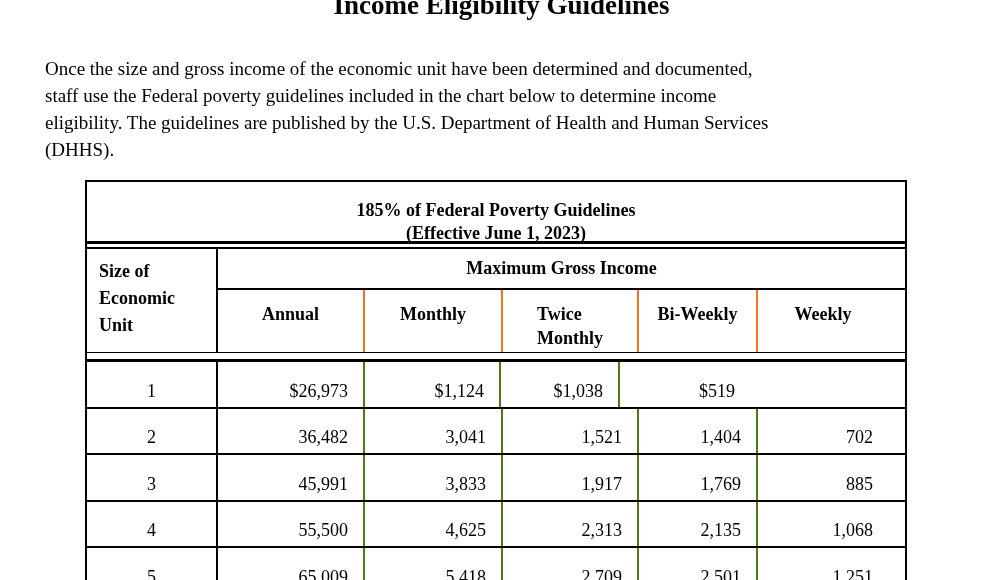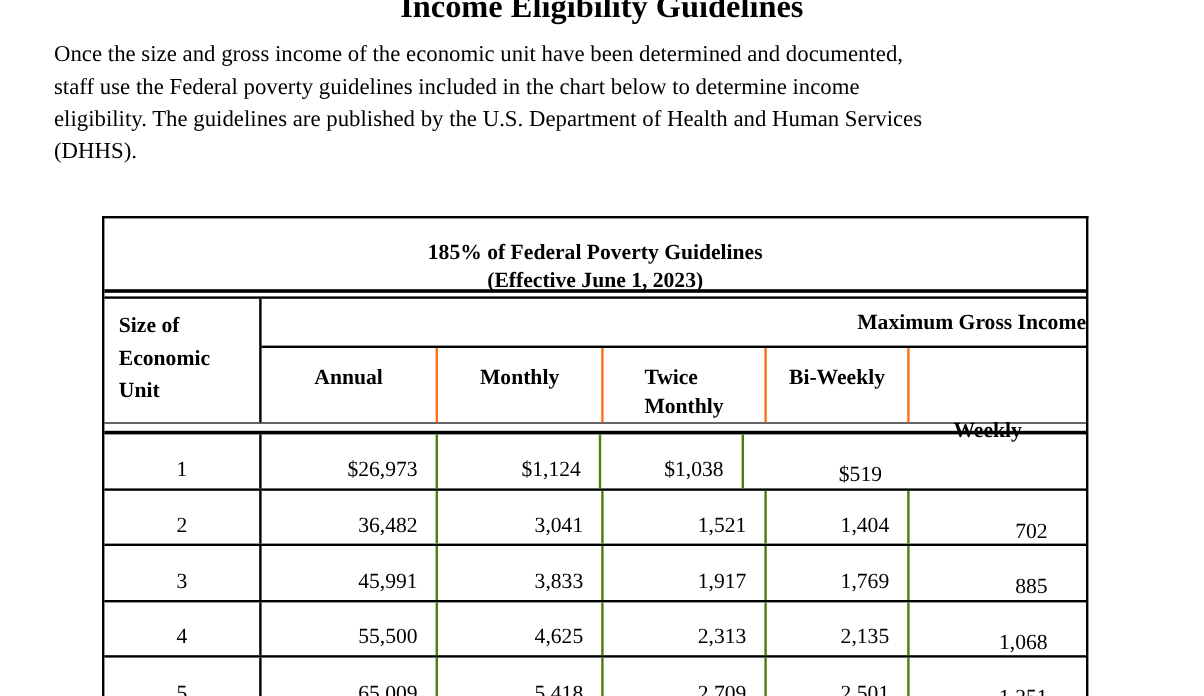--- a/index.html
+++ b/index.html
@@ -25,21 +25,21 @@
     text-align: center;
     font-size: 27px;
     line-height: 20px;
     font-weight: bold;
     white-space: nowrap;
   }
 
   
   .intro {
     position: absolute;
-    top: 32px;
+    top: 55px;
     left: 45px;
     font-size: 19px;
     line-height: 27px;
     white-space: nowrap;
   }
 
   
   .fp-table {
     position: absolute;
     top: 180px;
@@ -73,39 +73,39 @@
     width: 131px;
     border-right: 2.5px solid #000;
     font-weight: bold;
     padding: 9px 6px 0 12px;
     line-height: 27px;
   }
   .hdr-right { flex: 1; }
   .mgi {
     height: 41px;
     border-bottom: 2px solid #000;
-    text-align: right;
+    text-align: center;
     font-weight: bold;
     padding-top: 9px;
   }
   .subhdrs { display: flex; height: 62px; }
   .subcell {
     border-right: 2px solid #f97316;
     text-align: center;
     font-weight: bold;
     padding-top: 12px;
     line-height: 24px;
   }
   .subcell:last-child { border-right: none; }
   .subcell .lines { display: inline-block; text-align: left; }
   .w-annual  { width: 147px; }
   .w-monthly { width: 138px; }
   .w-twice   { width: 136px; }
   .w-biweek  { width: 119px; }
-  .w-weekly  { width: 130px; margin-top: 44px; }
+  .w-weekly  { width: 130px; }
 
   .data { border-top: 3px solid #000; }
   .drow {
     display: flex;
     height: 46.5px;
     border-bottom: 2px solid #000;
   }
   .drow .cell {
     display: flex;
     align-items: flex-end;

